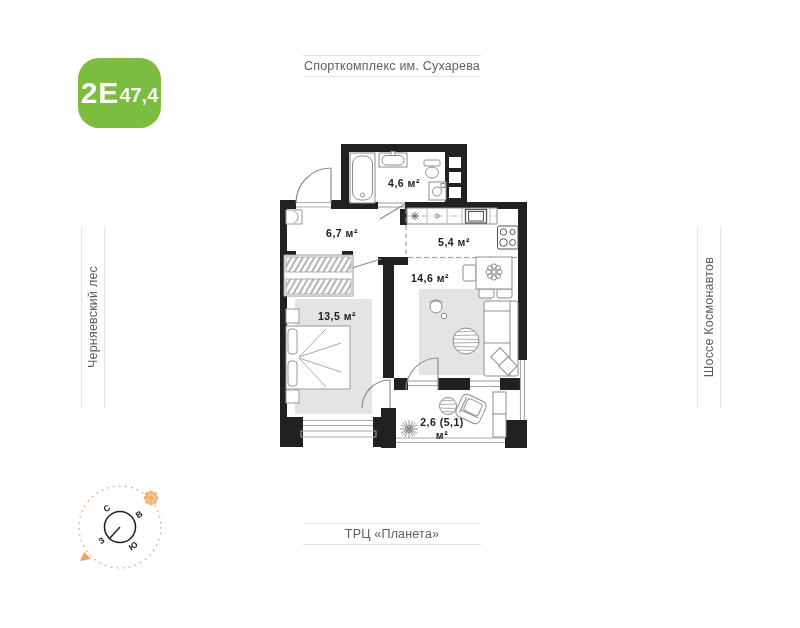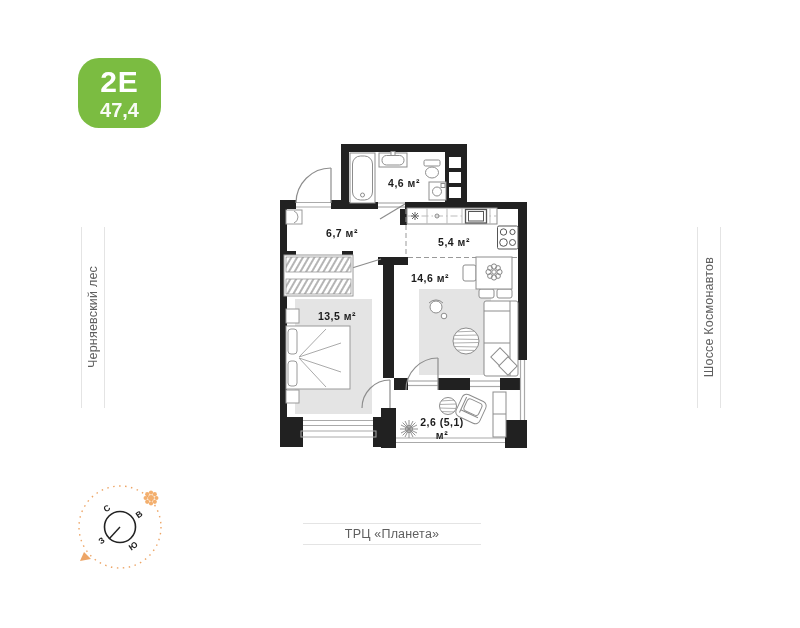--- a/index.html
+++ b/index.html
@@ -2,21 +2,21 @@
 <html><head>
 <meta charset="utf-8">
 <style>
   html,body{margin:0;padding:0;}
   body{width:800px;height:628px;background:#ffffff;position:relative;overflow:hidden;
        font-family:"Liberation Sans",sans-serif;}
   .canvas{position:absolute;inset:0;}
 
   
   .badge{position:absolute;left:78px;top:58px;width:83px;height:70px;border-radius:21px;
-         display:flex;flex-direction:column;align-items:center;justify-content:center;
+         display:flex;flex-direction:row;align-items:center;justify-content:center;
          color:#fff;line-height:1;}
   .badge .type{font-size:30px;font-weight:800;letter-spacing:1px;}
   .badge .area{font-size:20px;font-weight:600;margin-top:3px;opacity:.95;}
 
   
   .band{position:absolute;color:#5f5f5f;font-size:12.5px;letter-spacing:.2px;}
   .band.h{left:303px;width:178px;height:20px;border-top:1px solid #e4e4e4;
           border-bottom:1px solid #e4e4e4;display:flex;align-items:center;justify-content:center;}
   .band.top{top:55px;}
   .band.bottom{top:523px;}
@@ -34,20 +34,23 @@
 </head>
 <body>
 
 <div class="canvas">
 
   <div class="badge" style="background: rgb(123, 188, 65);">
     <div class="type">2Е</div>
     <div class="area">47,4</div>
   </div>
 
+  <div class="band h top">
+    <span>Спорткомплекс им. Сухарева</span>
+  </div>
   <div class="band h bottom">
     <span>ТРЦ «Планета»</span>
   </div>
   <div class="band v left">
     <span>Черняевский лес</span>
   </div>
   <div class="band v right">
     <span>Шоссе Космонавтов</span>
   </div>
 

